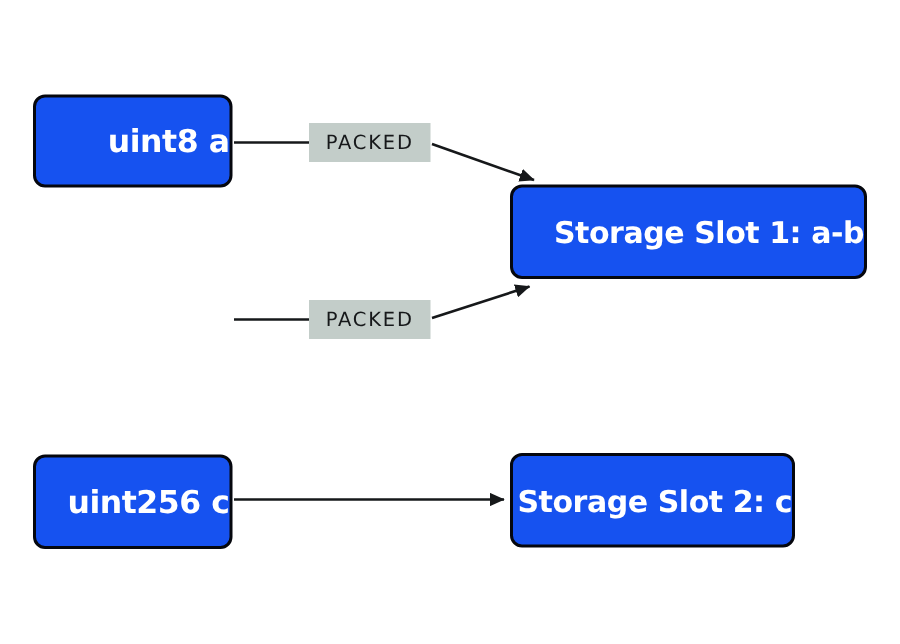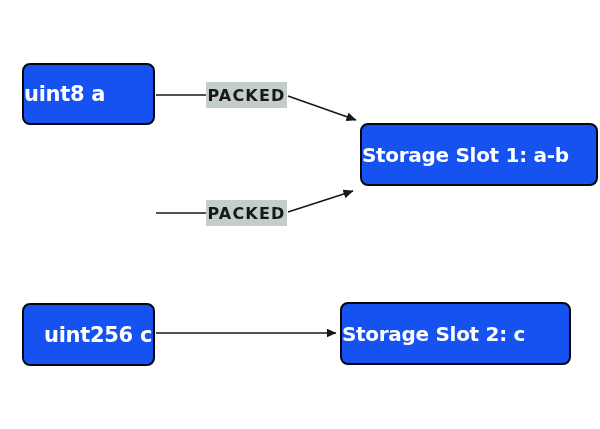--- a/index.html
+++ b/index.html
@@ -37,44 +37,43 @@
   }
   .node {
     position: absolute;
     background: var(--node-fill);
     border: 2px solid var(--node-border);
     border-radius: 8px;
     color: var(--node-text);
     font-weight: 700;
     display: flex;
     align-items: center;
-    justify-content: flex-start;
+    justify-content: flex-end;
     white-space: nowrap;
     letter-spacing: -0.3px;
   }
   .var-node { font-size: 21px; }
   .slot-node { font-size: 20px; }
   .node-a { left: 22px;  top: 63px;  width: 133px; height: 62px; }
   .node-b { left: 22px;  top: 182px; width: 133px; height: 62px; }
   .node-c { left: 22px;  top: 303px; width: 133px; height: 63px; padding-left: 20px; }
-  .slot-1 { left: 340px; top: 123px; width: 238px; height: 63px; margin-left: 20px; }
-  .slot-2 { left: 340px; top: 302px; width: 231px; height: 63px; }
+  .slot-1 { left: 340px; top: 123px; width: 238px; height: 63px; }
+  .slot-2 { left: 340px; top: 302px; width: 190px; height: 63px; }
   .packed {
     position: absolute;
     width: 81px;
     height: 26px;
     background: var(--packed-fill);
     color: var(--packed-text);
-    font-size: 16px;
+    font-size: 13px;
     letter-spacing: 1.2px;
     display: flex;
     align-items: center;
     justify-content: center;
     white-space: nowrap;
-    font-weight: bold;
   }
   .packed-1 { left: 206px; top: 82px; }
   .packed-2 { left: 206px; top: 200px; }
 </style>
 </head>
 <body>
 
 <div class="canvas">
 
   <svg class="arrow-layer" viewBox="0 0 600 429" xmlns="http://www.w3.org/2000/svg" aria-hidden="true">

